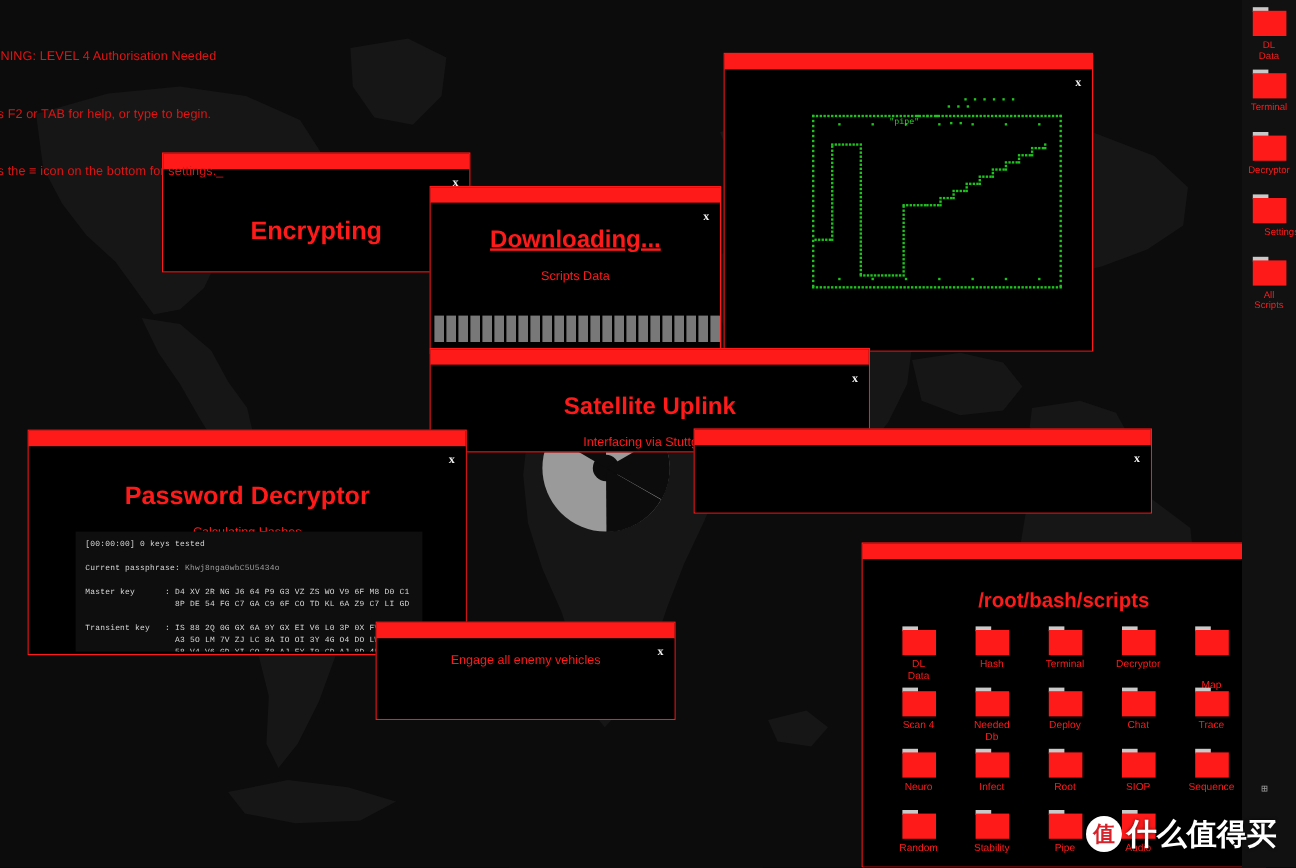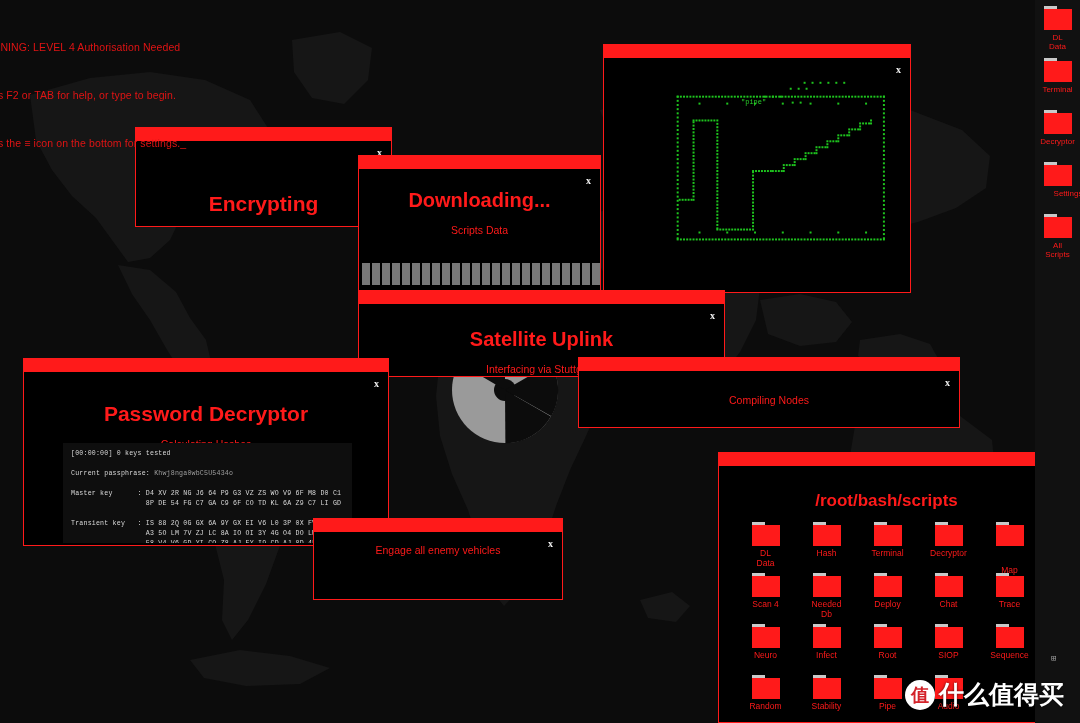--- a/index.html
+++ b/index.html
@@ -86,22 +86,22 @@
   
   #win-encrypting   { left: 135px; top: 127px; width: 257px; height: 100px; }
   #win-downloading  { left: 358px; top: 155px; width: 243px; height: 140px; }
   #win-plot         { left: 603px; top: 44px;  width: 308px; height: 249px; }
   #win-satellite    { left: 358px; top: 290px; width: 367px; height: 87px; }
   #win-compiling    { left: 578px; top: 357px; width: 382px; height: 71px; }
   #win-decryptor    { left: 23px;  top: 358px; width: 366px; height: 188px; }
   #win-hawk         { left: 313px; top: 518px; width: 250px; height: 82px; }
   #win-scripts      { left: 718px; top: 452px; width: 337px; height: 271px; }
 
-  #win-encrypting .win-title { margin-top: 51px; }
-  #win-downloading .win-title { margin-top: 20px; font-size: 20px; }
+  #win-encrypting .win-title { margin-top: 40px; }
+  #win-downloading .win-title { margin-top: 20px; font-size: 20px; text-decoration: underline; }
   #win-satellite .win-title { margin-top: 24px; font-size: 20px; }
   #win-hawk .win-title { margin-top: 16px; font-size: 19px; }
   #win-decryptor .win-title { margin-top: 30px; font-size: 21px; }
   #win-scripts .win-title { margin-top: 25px; font-size: 17px; }
 
   
   #progress-bar {
     position: absolute;
     left: 0px; top: 93px;
     width: 243px;
@@ -779,21 +779,20 @@
       <div class="win-close">x</div>
       <div class="win-title">Satellite Uplink</div>
       <div class="win-sub">Interfacing via Stuttgard</div>
     </div>
   </div>
 
   <div class="win" id="win-compiling">
     <div class="win-bar"></div>
     <div class="win-body">
       <div class="win-close">x</div>
-      <div class="small-label">Compiling Nodes</div>
     </div>
   </div>
 
   <div class="win" id="win-decryptor">
     <div class="win-bar"></div>
     <div class="win-body">
       <div class="win-close">x</div>
       <div class="win-title">Password Decryptor</div>
       <div class="win-sub">Calculating Hashes</div>
       <div id="decrypt-console">[00:00:00] 0 keys tested

